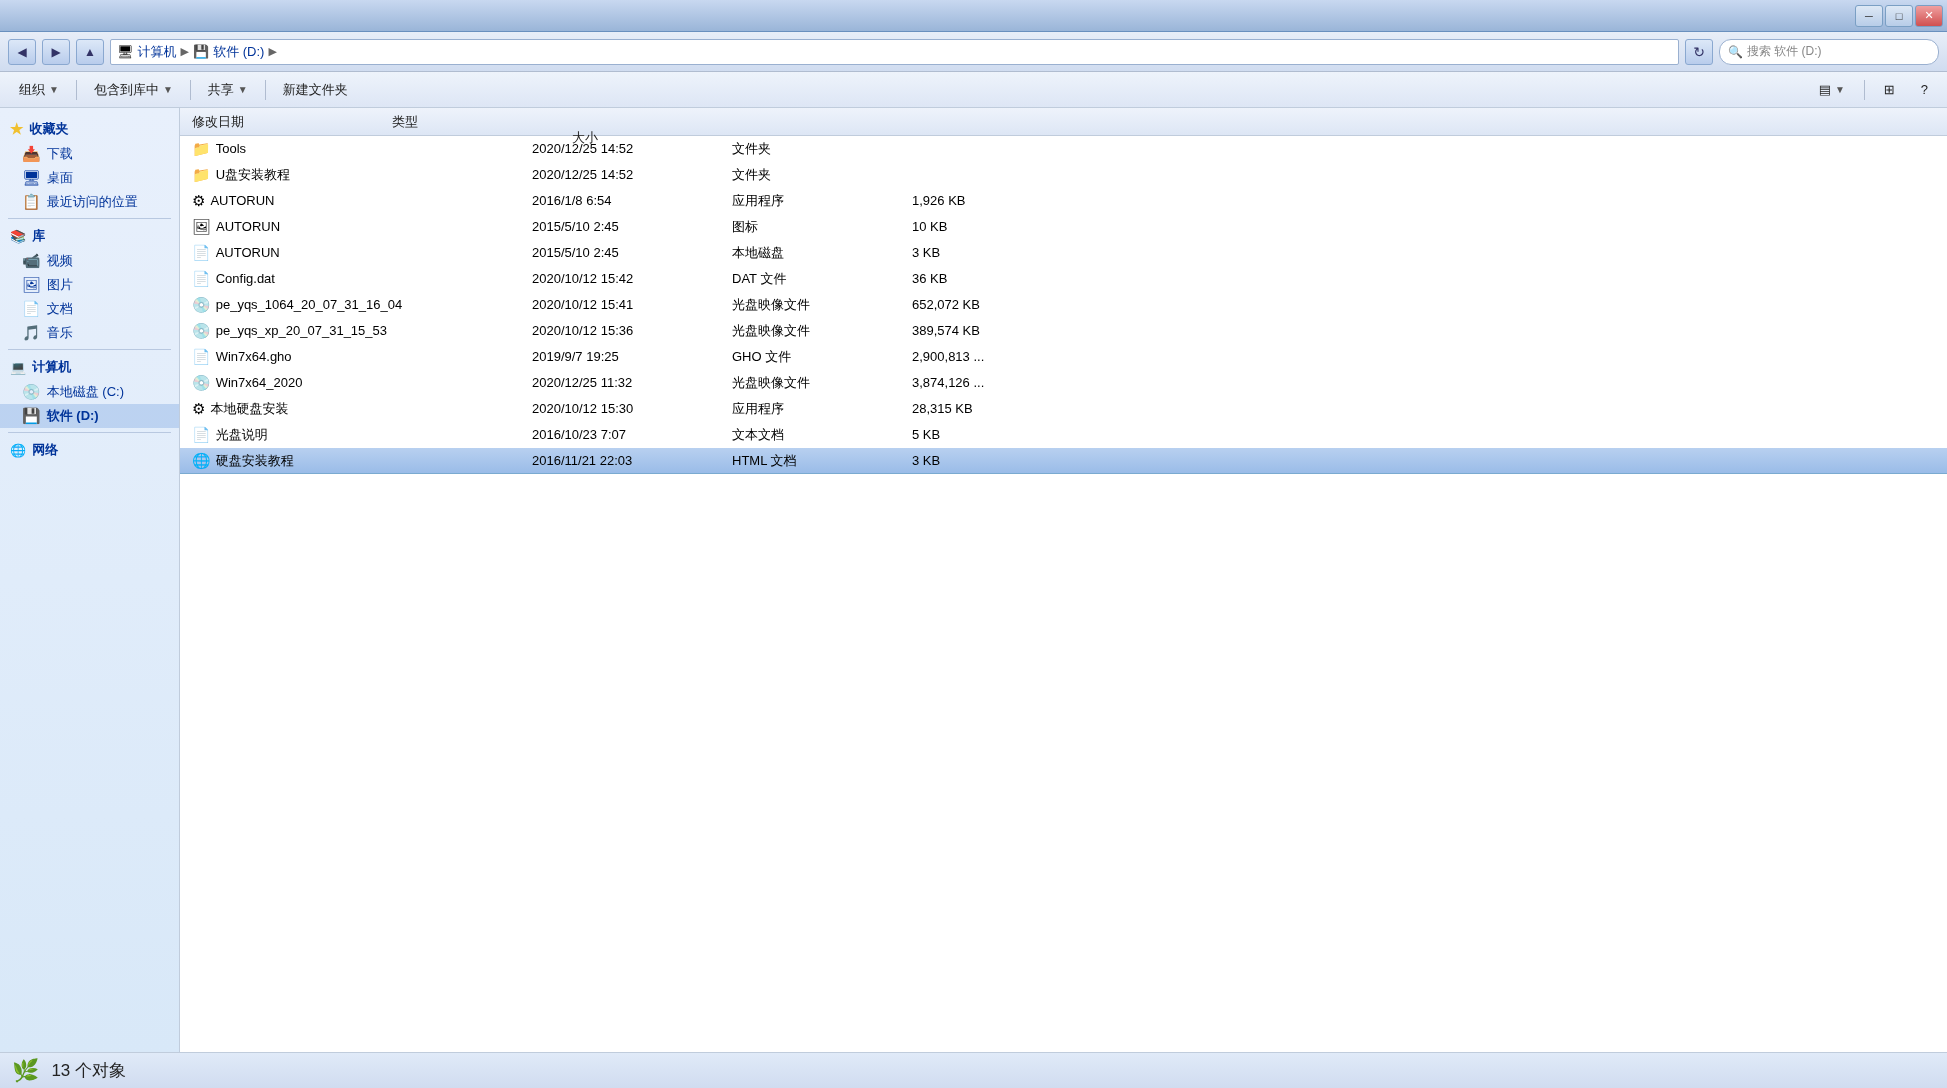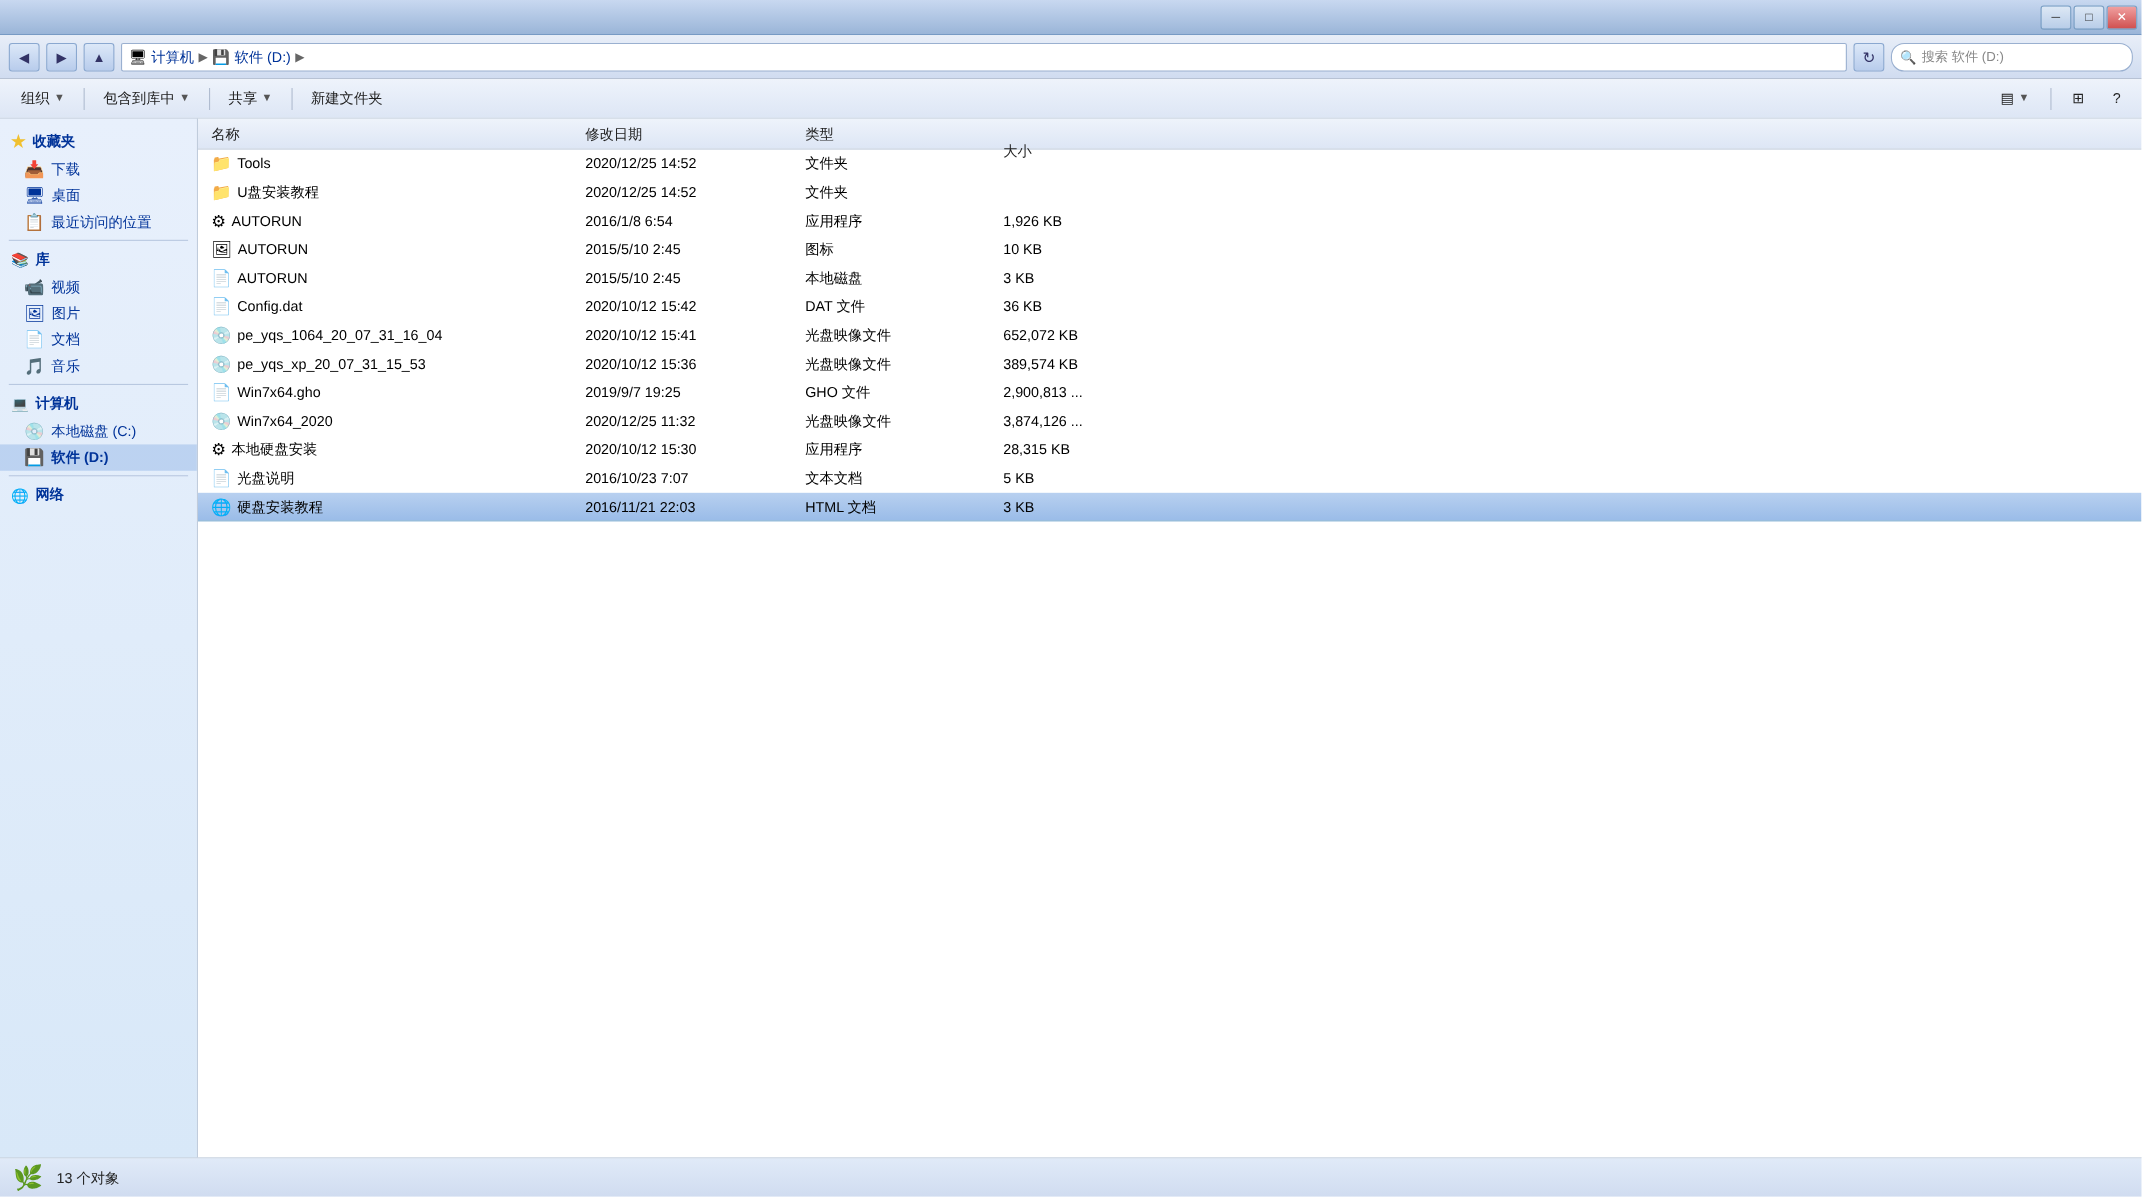--- a/index.html
+++ b/index.html
@@ -276,21 +276,21 @@
     .statusbar {
       height: 36px;
       background: linear-gradient(to bottom, #e0eaf8, #d0dcf0);
       border-top: 1px solid #c0ccdc;
       display: flex;
       align-items: center;
       padding: 0 12px;
       gap: 12px;
     }
     .status-text {
-      font-size: 13px;
+      font-size: 17px;
       color: #222;
     }
 
     
     ::-webkit-scrollbar { width: 12px; }
     ::-webkit-scrollbar-track { background: #e0e8f4; }
     ::-webkit-scrollbar-thumb { background: #a0b8d8; border-radius: 3px; }
 
     .dropdown-arrow { font-size: 10px; color: #555; }
   </style>
@@ -424,23 +424,20 @@
       <div class="sidebar-header">
         <span>🌐</span>
         <span>网络</span>
       </div>
     </div>
   </div>
 
   <div class="file-area">
 
     <div class="column-header">
-      <div class="col-header col-name">
-        <span>名称</span>
-      </div>
       <div class="col-header col-date">
         <span>修改日期</span>
       </div>
       <div class="col-header col-type">
         <span>类型</span>
       </div>
       <div class="col-header col-size">
         <span>大小</span>
       </div>
     </div>

